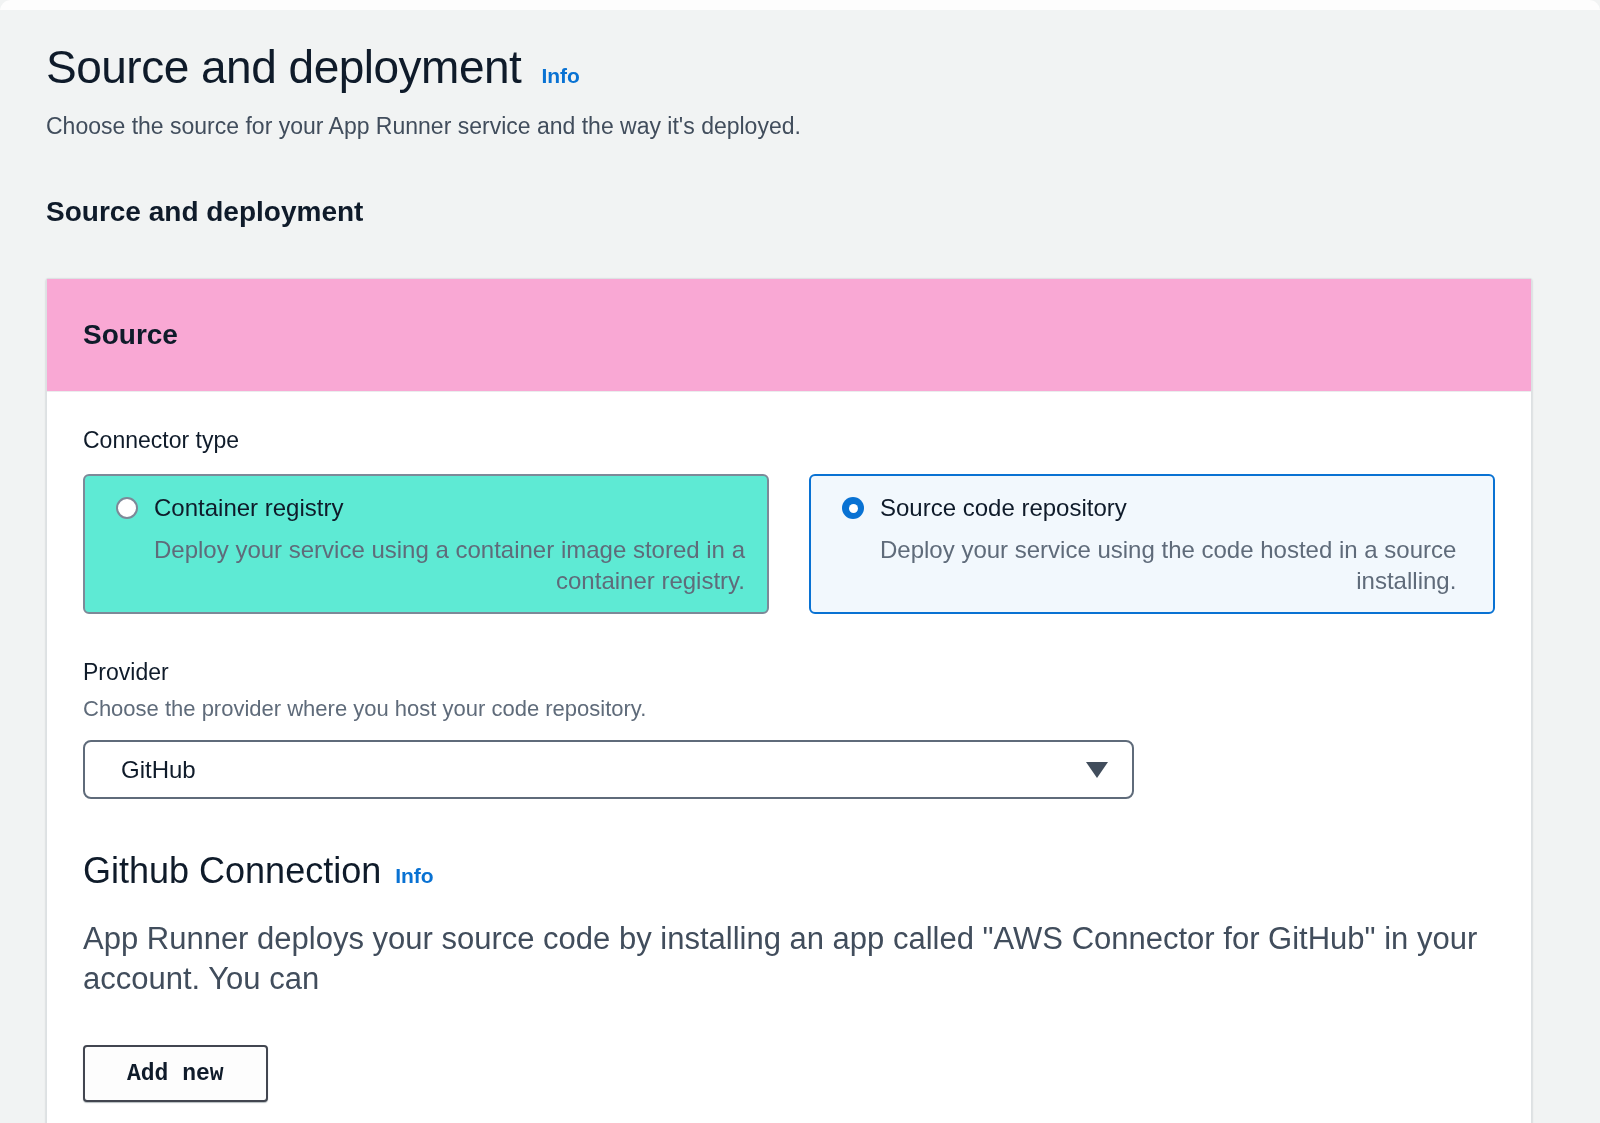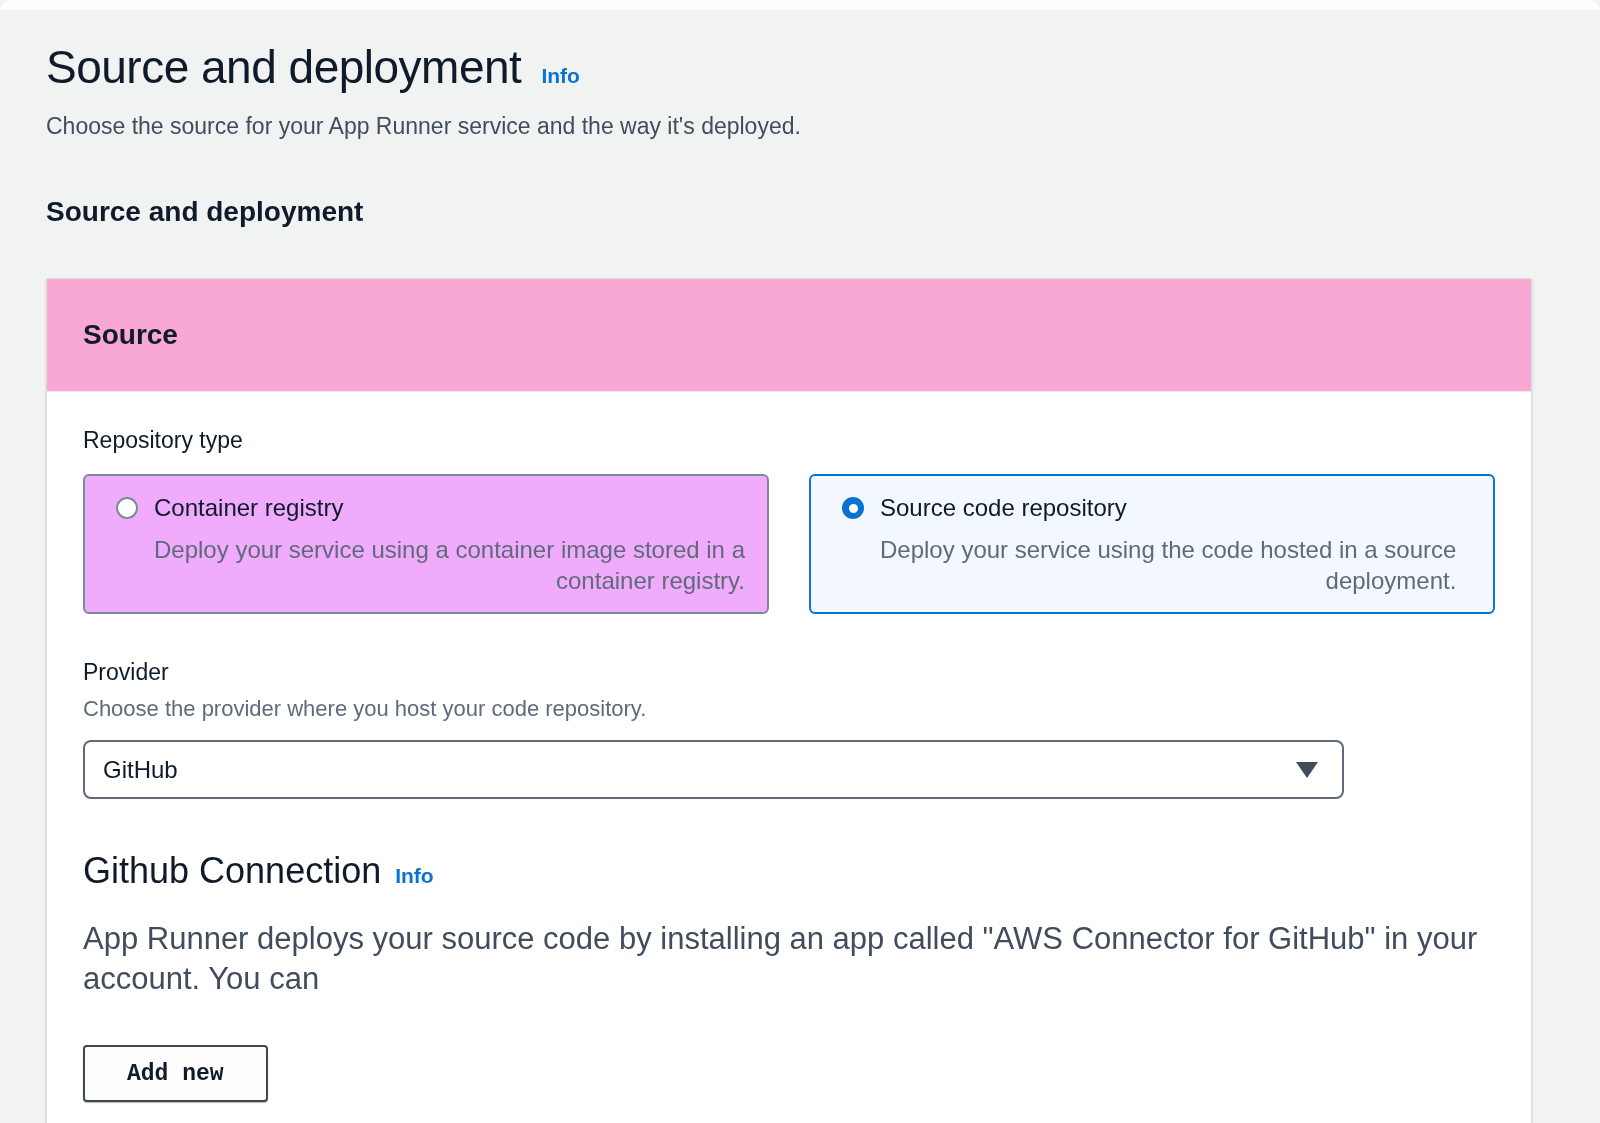--- a/index.html
+++ b/index.html
@@ -93,21 +93,21 @@
   
   .tiles {
     display: flex;
     gap: 40px;
     margin-top: 20px;
   }
   .tile {
     flex: 1;
     display: flex;
     align-items: flex-start;
-    background: #f0abfc;
+    background: #5eead4;
     border: 2px solid #7d8998;
     border-radius: 6px;
     padding: 16px 20px 16px 31px;
     cursor: pointer;
   }
   .tile.selected {
     border-color: #0972d3;
     background: #f2f8fd;
   }
   .radio {
@@ -151,29 +151,29 @@
   
   .provider-field { margin-top: 44px; }
   .field-hint {
     margin-top: 8px;
     font-size: 22px;
     line-height: 30px;
     color: #5f6b7a;
   }
   .select {
     margin-top: 16px;
-    width: 1261px;
+    width: 1051px;
     height: 59px;
     background: #ffffff;
     border: 2px solid #5f6b7a;
     border-radius: 8px;
     display: flex;
     align-items: center;
     justify-content: space-between;
-    padding: 0 24px 0 18px;
+    padding: 0 24px 0 36px;
     cursor: pointer;
   }
   .select-value {
     font-size: 24px;
     color: #0f1b2a;
   }
   .caret-down {
     width: 0; height: 0;
     border-left: 11px solid transparent;
     border-right: 11px solid transparent;
@@ -231,42 +231,42 @@
 
     <h2 class="section-heading">Source and deployment</h2>
 
     <section class="card">
       <div class="card-header">
         <h3>Source</h3>
       </div>
 
       <div class="card-body">
 
-        <div class="field-label">Repository type</div>
+        <div class="field-label">Connector type</div>
 
         <div class="tiles">
 
           <div class="tile">
             <span class="radio unchecked"></span>
             <div>
               <div class="tile-label">Container registry</div>
               <div class="tile-desc">
                 <div>Deploy your service using a container image stored in a</div>
                 <div>container registry.</div>
               </div>
             </div>
           </div>
 
           <div class="tile selected">
             <span class="radio checked"></span>
             <div>
               <div class="tile-label">Source code repository</div>
               <div class="tile-desc">
                 <div>Deploy your service using the code hosted in a source</div>
-                <div>deployment.</div>
+                <div>installing.</div>
               </div>
             </div>
           </div>
 
         </div>
 
         <div class="provider-field">
           <div class="field-label">Provider</div>
           <div class="field-hint">Choose the provider where you host your code repository.</div>
           <div class="select">

